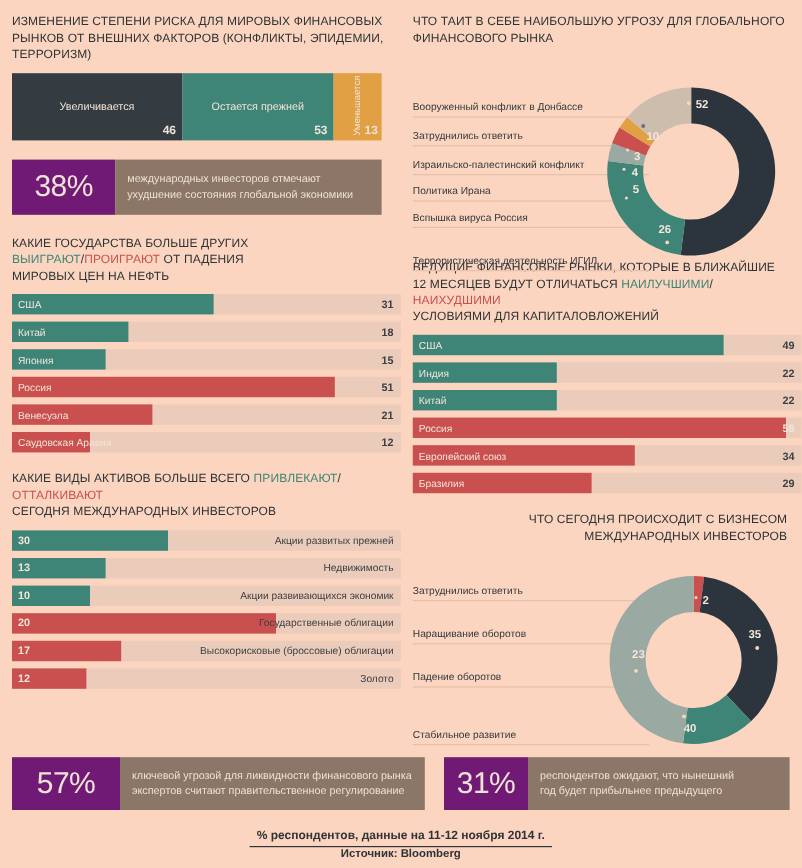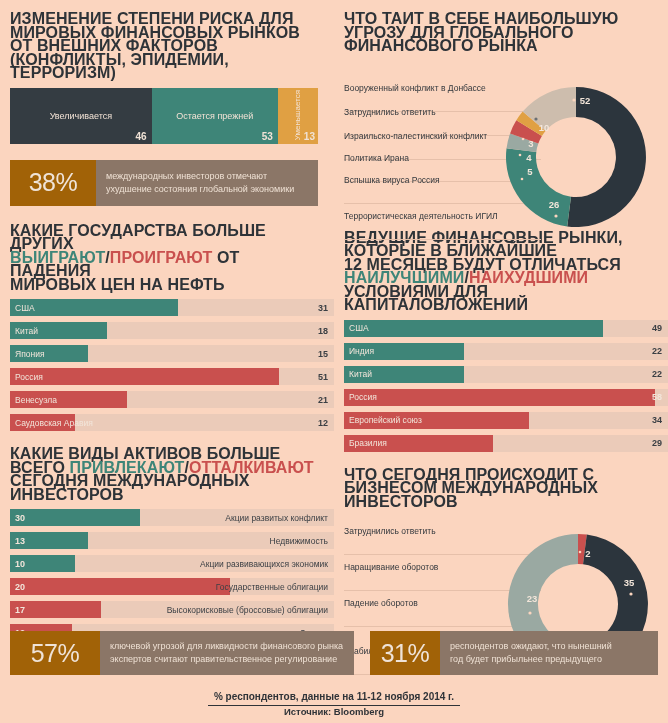--- a/index.html
+++ b/index.html
@@ -10,21 +10,21 @@
     color:#2f3338;
     overflow:hidden;
     position:relative;
   }
   .page{width:668px;height:723px;position:relative;box-sizing:border-box;padding:0;}
   .col{position:absolute;top:0;width:312px;}
   .col-left{left:10px;}
   .col-right{left:344px;}
 
   .sect-title{
-    font-size:16px;font-weight:bold;line-height:13.5px;
+    font-size:10px;font-weight:normal;line-height:13.5px;
     letter-spacing:.1px;text-transform:uppercase;color:#2e3338;
     margin:0 0 8px 0;
   }
   .t-teal{color:#3e8578;}
   .t-red{color:#c9504e;}
   .t-slash{color:#2e3338;}
 
   
   .stacked{display:flex;height:56px;width:308px;margin-top:4px;}
   .seg{position:relative;display:flex;align-items:center;justify-content:center;}
@@ -32,21 +32,21 @@
   .seg .seg-val{position:absolute;right:5px;bottom:2px;color:#f0e2d6;font-size:10px;font-weight:bold;margin-left:48px;}
   .seg.vertical .seg-label{writing-mode:vertical-rl;transform:rotate(180deg);font-size:8px;}
   .seg.vertical .seg-val{right:3px;}
   .bg-dark{background:#343c42;}
   .bg-teal{background:#3e8578;}
   .bg-orange{background:#e0a043;}
 
   
   .stat{display:flex;height:46px;align-items:stretch;}
   .stat .big{
-    background:#a16207;color:#efe3d8;width:86px;
+    background:#701a75;color:#efe3d8;width:86px;
     display:flex;align-items:center;justify-content:center;
     font-size:25px;font-weight:300;letter-spacing:-.5px;
   }
   .stat .txt{
     background:#8b7667;color:#efe1d4;flex:1;
     display:flex;flex-direction:column;justify-content:center;
     padding:0 10px;font-size:9px;line-height:13px;
   }
   .stat.w57 .big{width:90px;}
   .stat.w31 .big{width:70px;}
@@ -63,21 +63,21 @@
     font-size:9px;color:#3a3f44;font-weight:bold;}
   .blabel-right{position:absolute;right:6px;top:50%;transform:translateY(-50%);
     font-size:8.5px;color:#3a3f44;white-space:nowrap;}
   .bval-in{position:absolute;left:5px;top:50%;transform:translateY(-50%);
     font-size:9px;color:#f2e5da;font-weight:bold;}
 
   
   .donut-block{position:relative;height:150px;margin-top:2px;}
   .donut-legend{position:absolute;left:0;top:0;width:175px;}
   .dleg{position:relative;font-size:8.5px;color:#33383d;height:0;white-space:nowrap;}
-  .dleg span{position:absolute;left:0;bottom:18px;}
+  .dleg span{position:absolute;left:0;bottom:3px;}
   .dleg:after{content:"";position:absolute;left:0;right:-22px;bottom:-1px;
     border-bottom:1px solid #e6c0aa;}
   .donut-svg{position:absolute;right:0;top:0;}
   .dval{font-size:9.5px;font-weight:bold;fill:#f3e6da;}
   .dot{fill:#fbd5bf;}
   .dot-dark{fill:#6a6f73;}
 
   
   .footer{position:absolute;left:0;right:0;bottom:6px;text-align:center;}
   .foot-line{display:inline-block;padding:0 6px 3px 6px;
@@ -157,21 +157,21 @@
 
     <div class="sect-title" style="margin-top:16px;">
       <span>КАКИЕ ВИДЫ АКТИВОВ БОЛЬШЕ ВСЕГО </span><span class="t-teal">ПРИВЛЕКАЮТ</span><span class="t-slash">/</span><span class="t-red">ОТТАЛКИВАЮТ</span><br>
       <span>СЕГОДНЯ МЕЖДУНАРОДНЫХ ИНВЕСТОРОВ</span>
     </div>
 
     <div class="barchart" style="margin-top:4px;">
       <div class="brow">
         <div class="bfill teal" style="width:40%;"></div>
         <div class="bval-in">30</div>
-        <div class="blabel-right">Акции развитых конфликт</div>
+        <div class="blabel-right">Акции развитых прежней</div>
       </div>
       <div class="brow">
         <div class="bfill teal" style="width:24%;"></div>
         <div class="bval-in">13</div>
         <div class="blabel-right">Недвижимость</div>
       </div>
       <div class="brow">
         <div class="bfill teal" style="width:20%;"></div>
         <div class="bval-in">10</div>
         <div class="blabel-right">Акции развивающихся экономик</div>
@@ -282,21 +282,21 @@
         <div class="blabel-in">Европейский союз</div>
         <div class="bval-right">34</div>
       </div>
       <div class="brow">
         <div class="bfill red" style="width:46%;"></div>
         <div class="blabel-in">Бразилия</div>
         <div class="bval-right">29</div>
       </div>
     </div>
 
-    <div class="sect-title" style="margin-top:16px;">ЧТО СЕГОДНЯ ПРОИСХОДИТ С БИЗНЕСОМ МЕЖДУНАРОДНЫХ ИНВЕСТОРОВ</div>
+    <div class="sect-title" style="margin-top:16px;text-align:right;">ЧТО СЕГОДНЯ ПРОИСХОДИТ С БИЗНЕСОМ МЕЖДУНАРОДНЫХ ИНВЕСТОРОВ</div>
 
     <div class="donut-block" style="height:152px;">
       <div class="donut-legend">
         <div class="dleg" style="top:38px;">
             <span>Затруднились ответить</span>
           </div>
         <div class="dleg" style="top:74px;">
             <span>Наращивание оборотов</span>
           </div>
         <div class="dleg" style="top:110px;">

